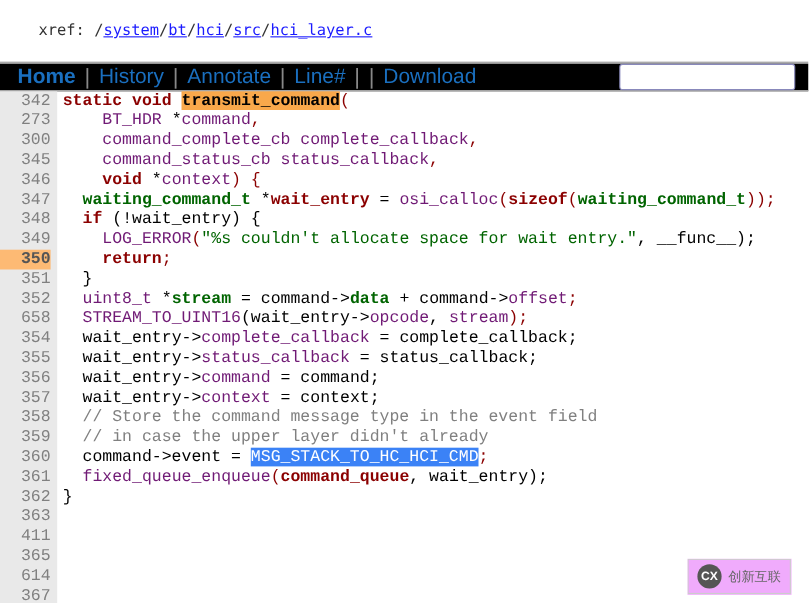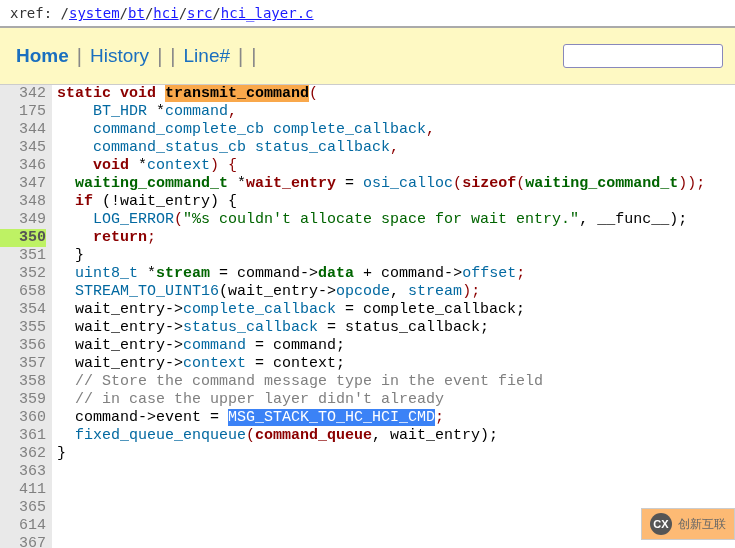--- a/index.html
+++ b/index.html
@@ -1,65 +1,67 @@
 <!DOCTYPE html>
 <html><head>
   <meta charset="utf-8">
   <style>
     * { box-sizing: border-box; margin: 0; padding: 0; }
     body { font-family: "SimSun", "Courier New", monospace; font-size: 14px; background: #fff; width: 735px; }
-    .xref-bar { padding: 5px 10px; font-family: monospace; font-size: 14px; color: #333; }
+    .xref-bar { padding: 20px 10px; font-family: monospace; font-size: 14px; color: #333; margin-left: 25px; }
     .xref-bar a { color: #1a1aff; text-decoration: underline; }
     .divider { height: 2px; background: #aaa; }
-    .nav-bar { display: flex; align-items: center; padding: 16px 12px; background: #fef9c3; font-family: -apple-system, Helvetica, Arial, sans-serif; border-bottom: 1px solid #ccc; justify-content: flex-end; }
+    .nav-bar { display: flex; align-items: center; padding: 0 12px; background: #000000; font-family: -apple-system, Helvetica, Arial, sans-serif; border-bottom: 1px solid #ccc; justify-content: flex-end; }
     .nav-item { color: #1a6fbf; font-size: 19px; text-decoration: none; padding: 0 4px; cursor: pointer; }
     .nav-item.home { font-weight: bold; }
     .nav-sep { color: #888; font-size: 20px; padding: 0 4px; }
     .search-box { margin-left: auto; border: 1px solid #88b; border-radius: 3px; padding: 3px 8px; width: 160px; font-size: 14px; }
     .code-area { display: flex; font-family: "SimSun", "Courier New", monospace; font-size: 15px; line-height: 18px; }
     .gutter { background: #e9e9e9; color: #808080; text-align: right; padding-right: 6px; user-select: none; width: 52px; flex-shrink: 0; }
     .gutter .ln { display: block; }
-    .gutter .ln.active { background: #bef264; font-weight: bold; color: #555; }
+    .gutter .ln.active { background: #fdba74; font-weight: bold; color: #555; }
     .code { white-space: pre; padding-left: 5px; }
     .kw { color: #8b0000; font-weight: bold; }
     .type { color: #006400; font-weight: bold; margin-top: 40px; }
-    .ident { color: #0369a1; }
+    .ident { color: #701a75; }
     .str { color: #006400; }
     .comment { color: #808080; }
     .punct { color: #8b0000; }
     .hl-orange { background: #f9a84b; color: #000; font-weight: bold; }
     .hl-blue { background: #3b82f6; color: #fff; text-align: right; }
-    .watermark { position: fixed; bottom: 8px; right: 0; background: #fdba74; border: 1px solid #ccc; padding: 4px 8px; display: flex; align-items: center; gap: 6px; font-size: 12px; color: #666; }
+    .watermark { position: fixed; bottom: 8px; right: 16px; background: #f0abfc; border: 1px solid #ccc; padding: 4px 8px; display: flex; align-items: center; gap: 6px; font-size: 12px; color: #666; }
     .watermark-logo { width: 22px; height: 22px; background: #555; border-radius: 50%; color: #fff; display: flex; align-items: center; justify-content: center; font-weight: bold; font-size: 11px; font-family: Arial, sans-serif; }
   </style>
 </head>
 <body>
 
 <div class="xref-bar">
   <span>xref: </span><span>/</span><a>system</a>/<a>bt</a>/<a>hci</a>/<a>src</a>/<a>hci_layer.c</a>
 </div>
 <div class="divider"></div>
 
 <div class="nav-bar">
   <a class="nav-item home">Home</a>
   <span class="nav-sep">|</span>
   <a class="nav-item">History</a>
   <span class="nav-sep">|</span>
+  <a class="nav-item">Annotate</a>
   <span class="nav-sep">|</span>
   <a class="nav-item">Line#</a>
   <span class="nav-sep">|</span>
   <span class="nav-sep">|</span>
+  <a class="nav-item">Download</a>
   <input class="search-box" style="">
 </div>
 
 <div class="code-area">
   <div class="gutter" id="gutter">
       <span class="ln">342</span>
-      <span class="ln">175</span>
-      <span class="ln">344</span>
+      <span class="ln">273</span>
+      <span class="ln">300</span>
       <span class="ln">345</span>
       <span class="ln">346</span>
       <span class="ln">347</span>
       <span class="ln">348</span>
       <span class="ln">349</span>
       <span class="ln active">350</span>
       <span class="ln">351</span>
       <span class="ln">352</span>
       <span class="ln">658</span>
       <span class="ln">354</span>

